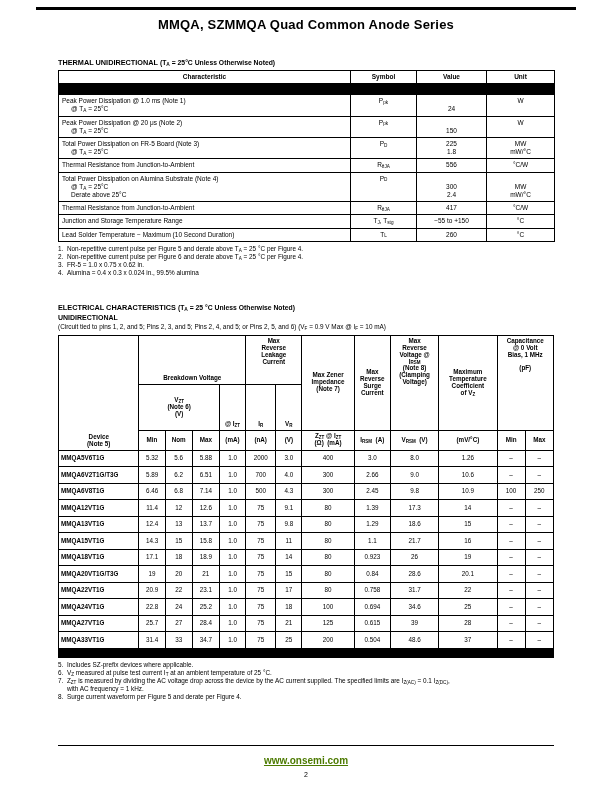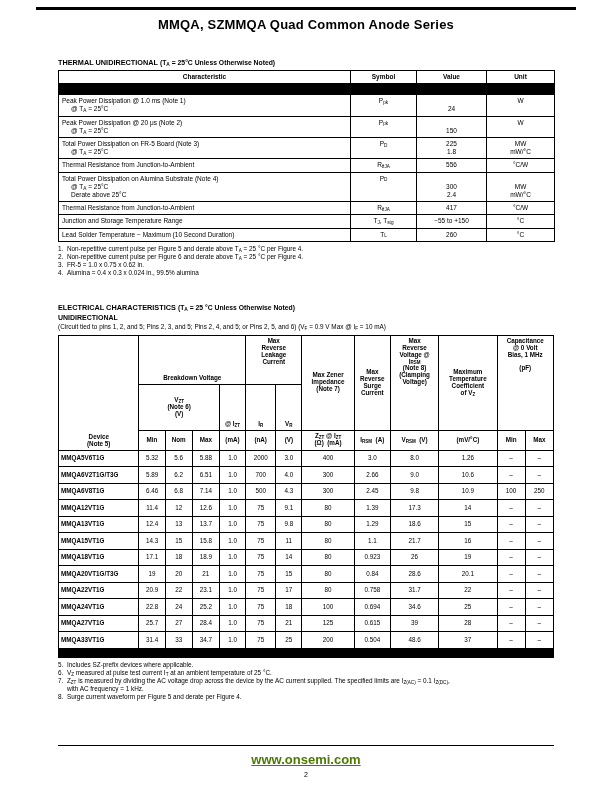--- a/index.html
+++ b/index.html
@@ -32,21 +32,21 @@
   .hr3 th{height:17px}
   .valign-b{vertical-align:bottom !important;padding-bottom:2px !important}
   .valign-t{vertical-align:top !important;padding-top:2px !important}
   .dev-h{vertical-align:bottom !important;padding-bottom:2px !important}
   .etable tbody td{height:13.5px}
   .etable td.dev{text-align:left;font-weight:bold;padding-left:2px;white-space:nowrap}
   tr.band2 td{padding:0;height:8px;background:#000}
   
   .footer{position:absolute;left:58px;width:496px;bottom:14px;text-align:center}
   .footer-rule{border-top:1px solid #000;margin-bottom:4px}
-  .footer-link{font-size:13px;font-weight:bold;text-decoration:underline;cursor:pointer}
+  .footer-link{font-size:10px;font-weight:bold;text-decoration:underline;cursor:pointer}
   .footer-page{font-size:7px;margin-top:3px}
 </style>
 </head>
 <body>
 
 <div class="top-rule"></div>
 <div class="title">MMQA, SZMMQA Quad Common Anode Series</div>
 
 <div class="content">
 

